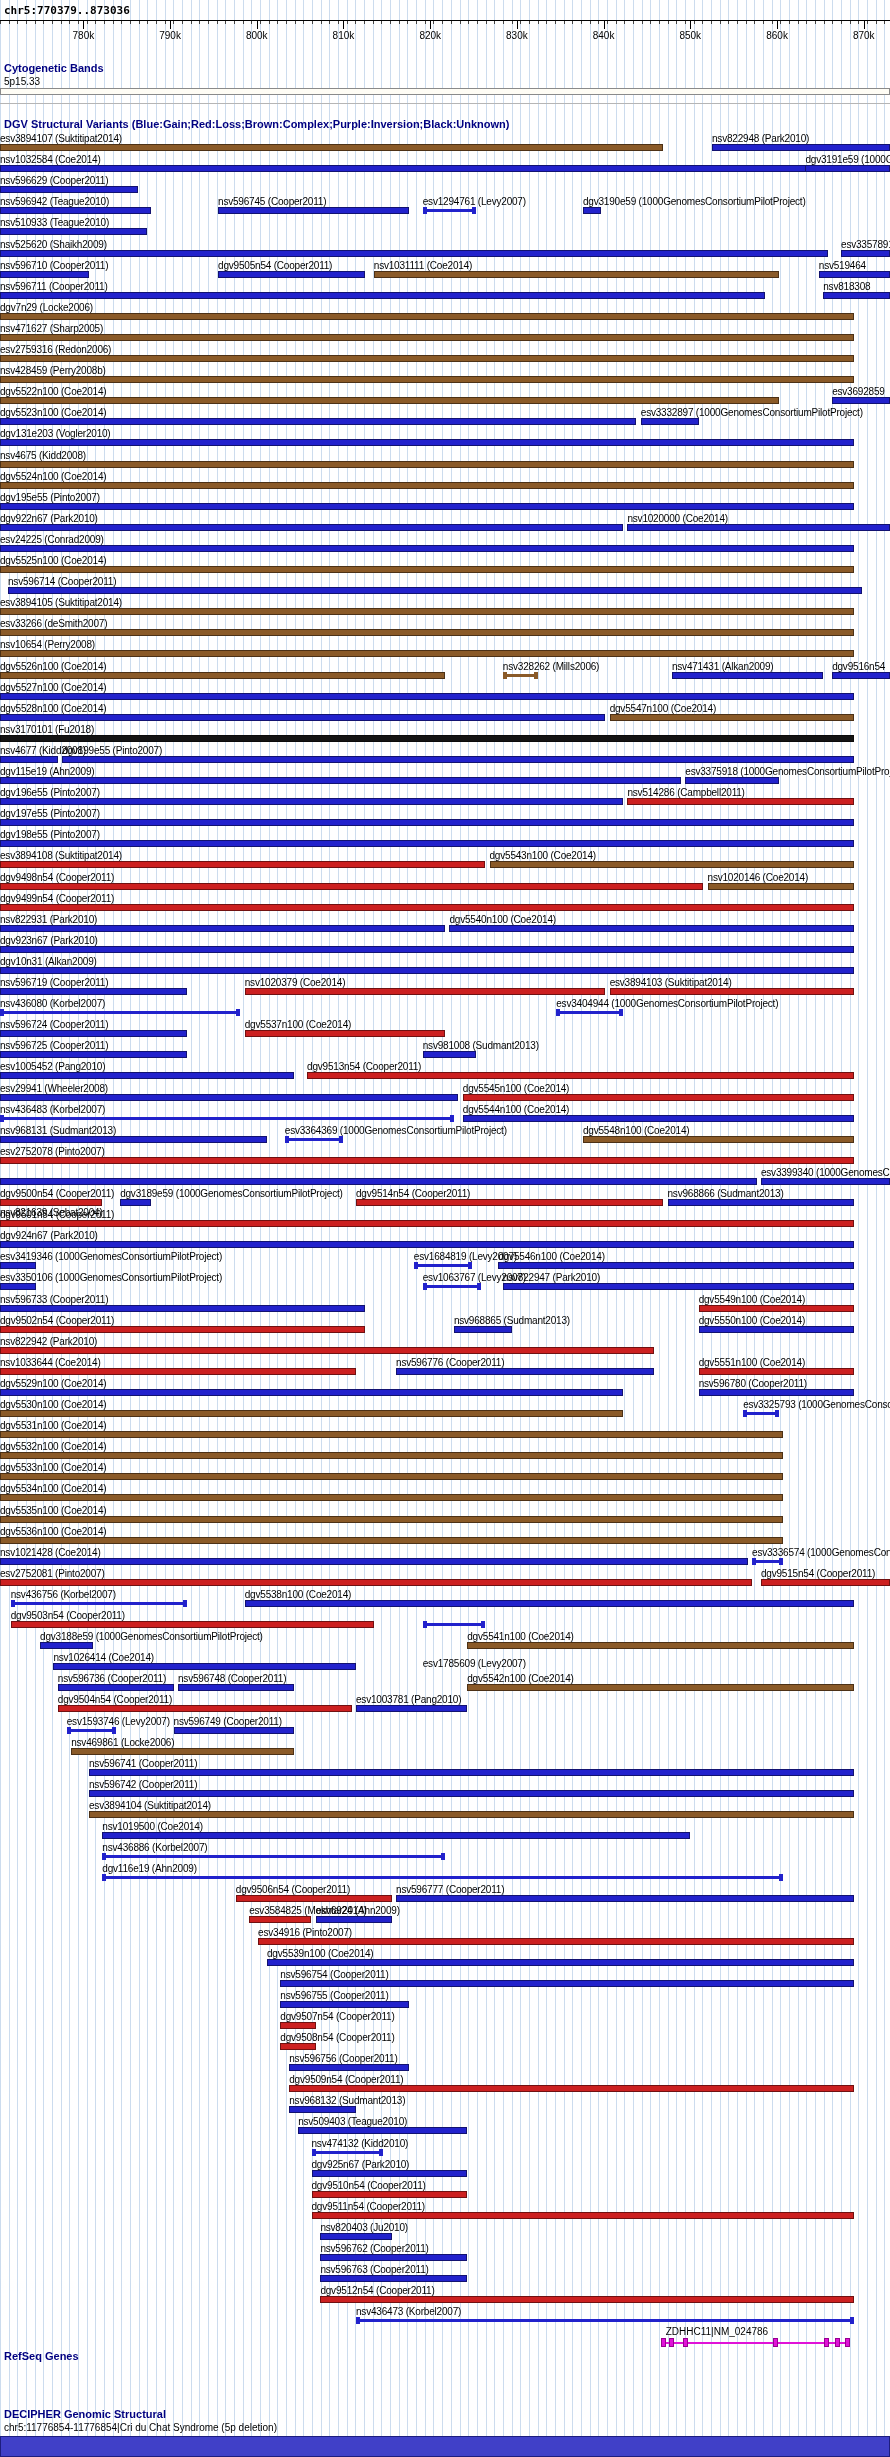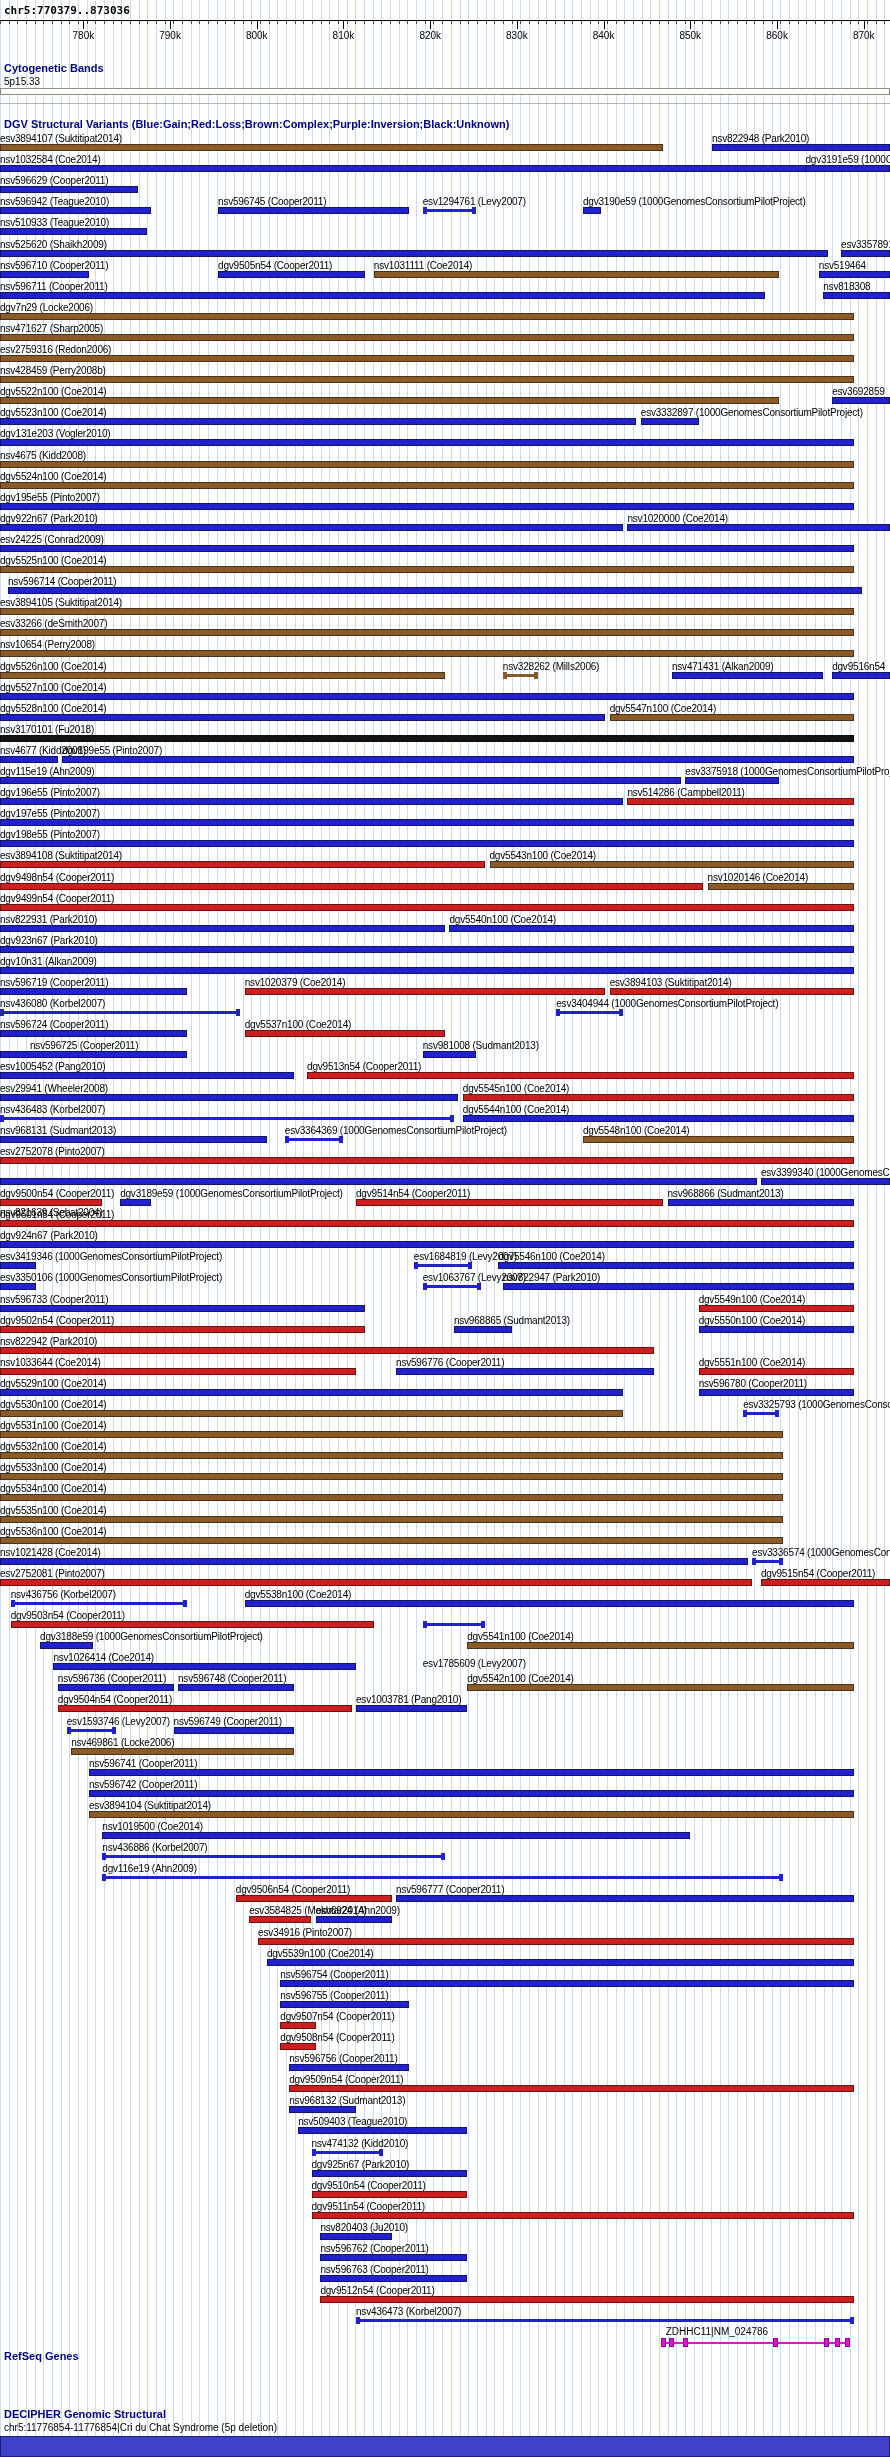--- a/index.html
+++ b/index.html
@@ -287,21 +287,21 @@
         <span class="seg-label" style="left: 62.5%;">esv3404944 (1000GenomesConsortiumPilotProject)</span>
         <div class="seg-bar seg-line" style="left: 62.5%; width: 7.5%; background: rgb(34, 34, 204);"></div>
       </div>
       <div class="dgv-row" style="top: 1019px;">
         <span class="seg-label" style="left: 0%;">nsv596724 (Cooper2011)</span>
         <div class="seg-bar" style="left: 0%; width: 21%; background: rgb(34, 34, 204);"></div>
         <span class="seg-label" style="left: 27.5%;">dgv5537n100 (Coe2014)</span>
         <div class="seg-bar" style="left: 27.5%; width: 22.5%; background: rgb(204, 32, 32);"></div>
       </div>
       <div class="dgv-row" style="top: 1040px;">
-        <span class="seg-label" style="left: 0%; padding-left: 30px;">nsv596725 (Cooper2011)</span>
+        <span class="seg-label" style="left: 0%;">nsv596725 (Cooper2011)</span>
         <div class="seg-bar" style="left: 0%; width: 21%; background: rgb(34, 34, 204);"></div>
         <span class="seg-label" style="left: 47.5%;">nsv981008 (Sudmant2013)</span>
         <div class="seg-bar" style="left: 47.5%; width: 6%; background: rgb(34, 34, 204);"></div>
       </div>
       <div class="dgv-row" style="top: 1061px;">
         <span class="seg-label" style="left: 0%;">esv1005452 (Pang2010)</span>
         <div class="seg-bar" style="left: 0%; width: 33%; background: rgb(34, 34, 204);"></div>
         <span class="seg-label" style="left: 34.5%;">dgv9513n54 (Cooper2011)</span>
         <div class="seg-bar" style="left: 34.5%; width: 61.5%; background: rgb(204, 32, 32);"></div>
       </div>

